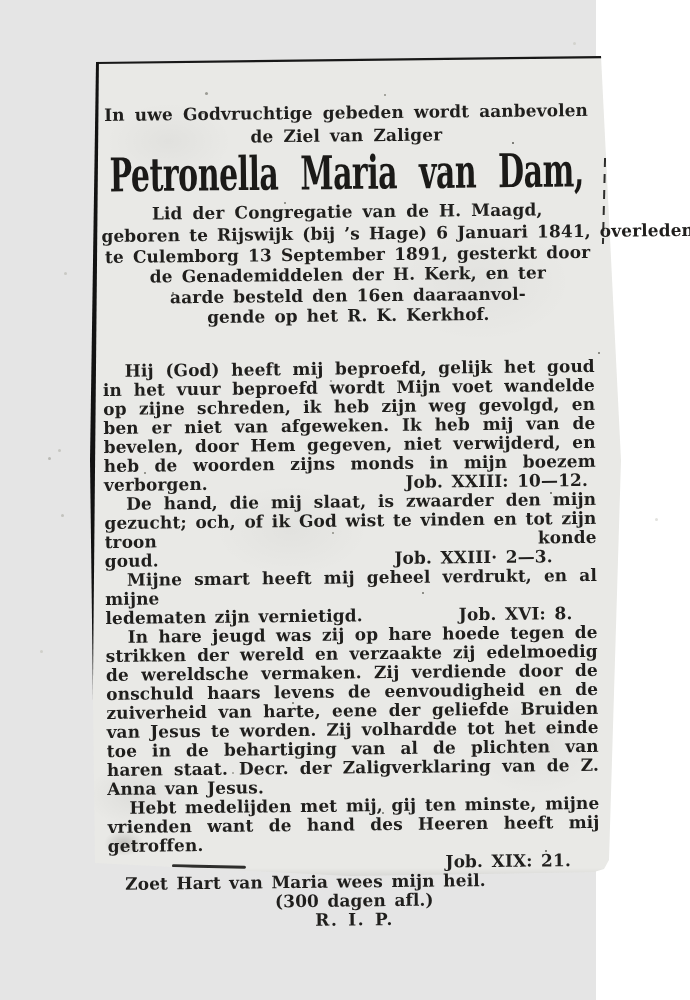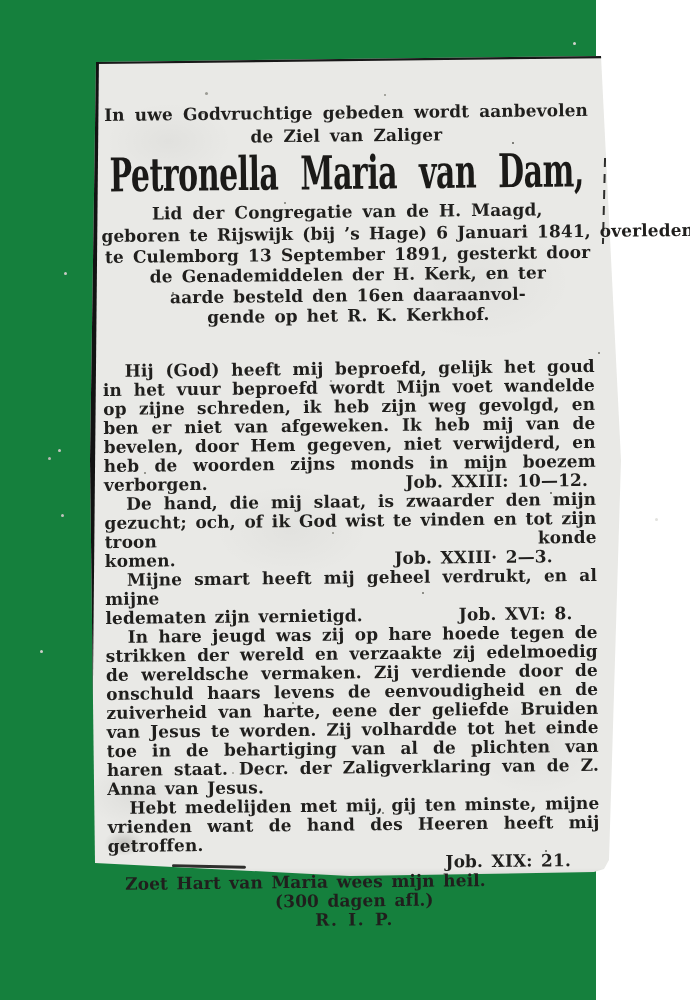--- a/index.html
+++ b/index.html
@@ -5,21 +5,21 @@
   html, body {
     margin: 0; padding: 0;
     width: 690px; height: 1000px;
     background: #ffffff;
     font-family: "DejaVu Serif", serif;
     overflow: hidden;
   }
   .stage {
     position: absolute; left: 0; top: 0;
     width: 596px; height: 1000px;
-    background: #15803d;
+    background: #e5e5e5;
   }
   
   .card {
     position: absolute; left: 80px; top: 50px;
     width: 556px; height: 828px;
     clip-path: polygon(16px 12px, 521px 6px, 541px 410px, 529px 810px,
                        524px 819px, 514px 822px, 270px 826px, 15px 813px, 10px 410px);
     background-color: #e9e9e6;
     background-image:
       linear-gradient(to right, rgba(0,0,0,0.00) calc(100% - 14px), rgba(0,0,0,0.06)),
@@ -150,21 +150,21 @@
         <span class="pbody">Hij (God) heeft mij beproefd, gelijk het goud in het vuur beproefd wordt Mijn voet wandelde op zijne schreden, ik heb zijn weg gevolgd, en ben er niet van afgeweken. Ik heb mij van de bevelen, door Hem gegeven, niet verwijderd, en heb de woorden zijns monds in mijn boezem</span>
         <span class="lastline">
           <span>verborgen.</span>
           <span class="mr-a">Job. XXIII: 10—12.</span>
         </span>
       </p>
 
       <p>
         <span class="pbody">De hand, die mij slaat, is zwaarder den mijn gezucht; och, of ik God wist te vinden en tot zijn troon konde</span>
         <span class="lastline">
-          <span>komen.</span>
+          <span>goud.</span>
           <span class="mr-b">Job. XXIII· 2—3.</span>
         </span>
       </p>
 
       <p>
         <span class="pbody">Mijne smart heeft mij geheel verdrukt, en al mijne</span>
         <span class="lastline">
           <span>ledematen zijn vernietigd.</span>
           <span class="mr-c">Job. XVI: 8.</span>
         </span>

